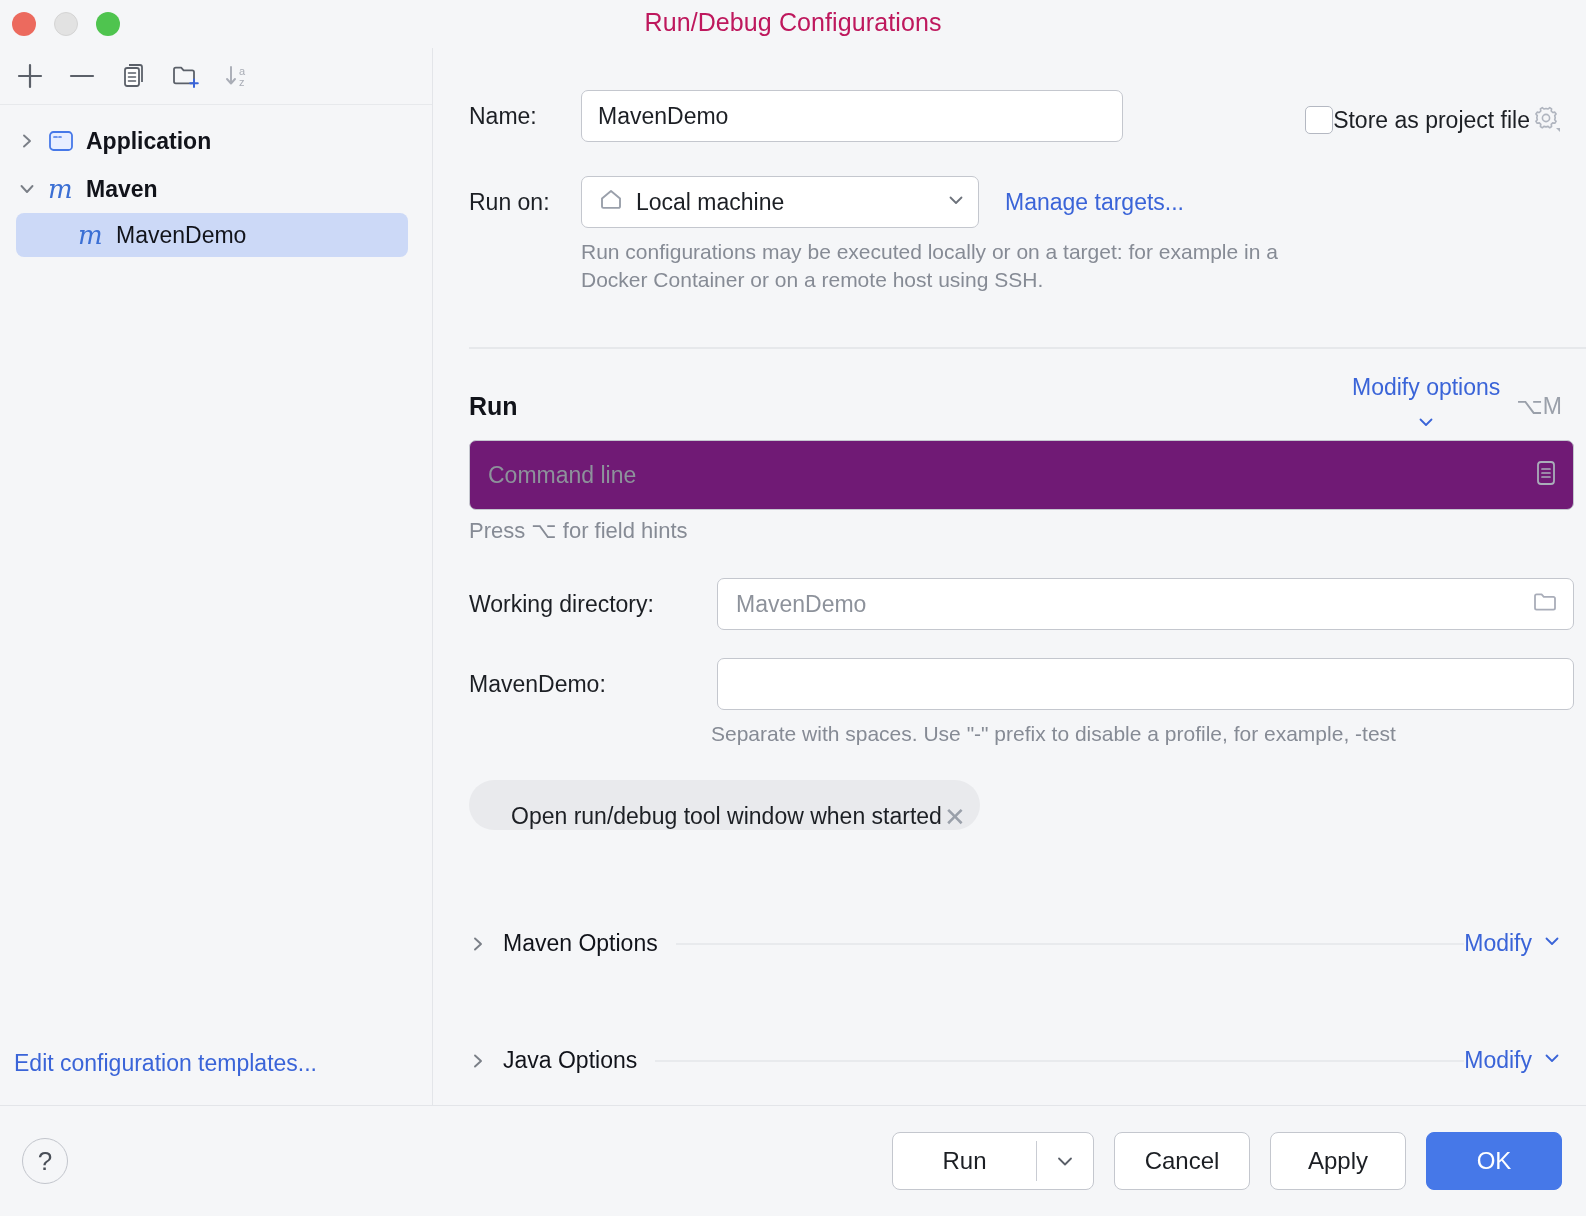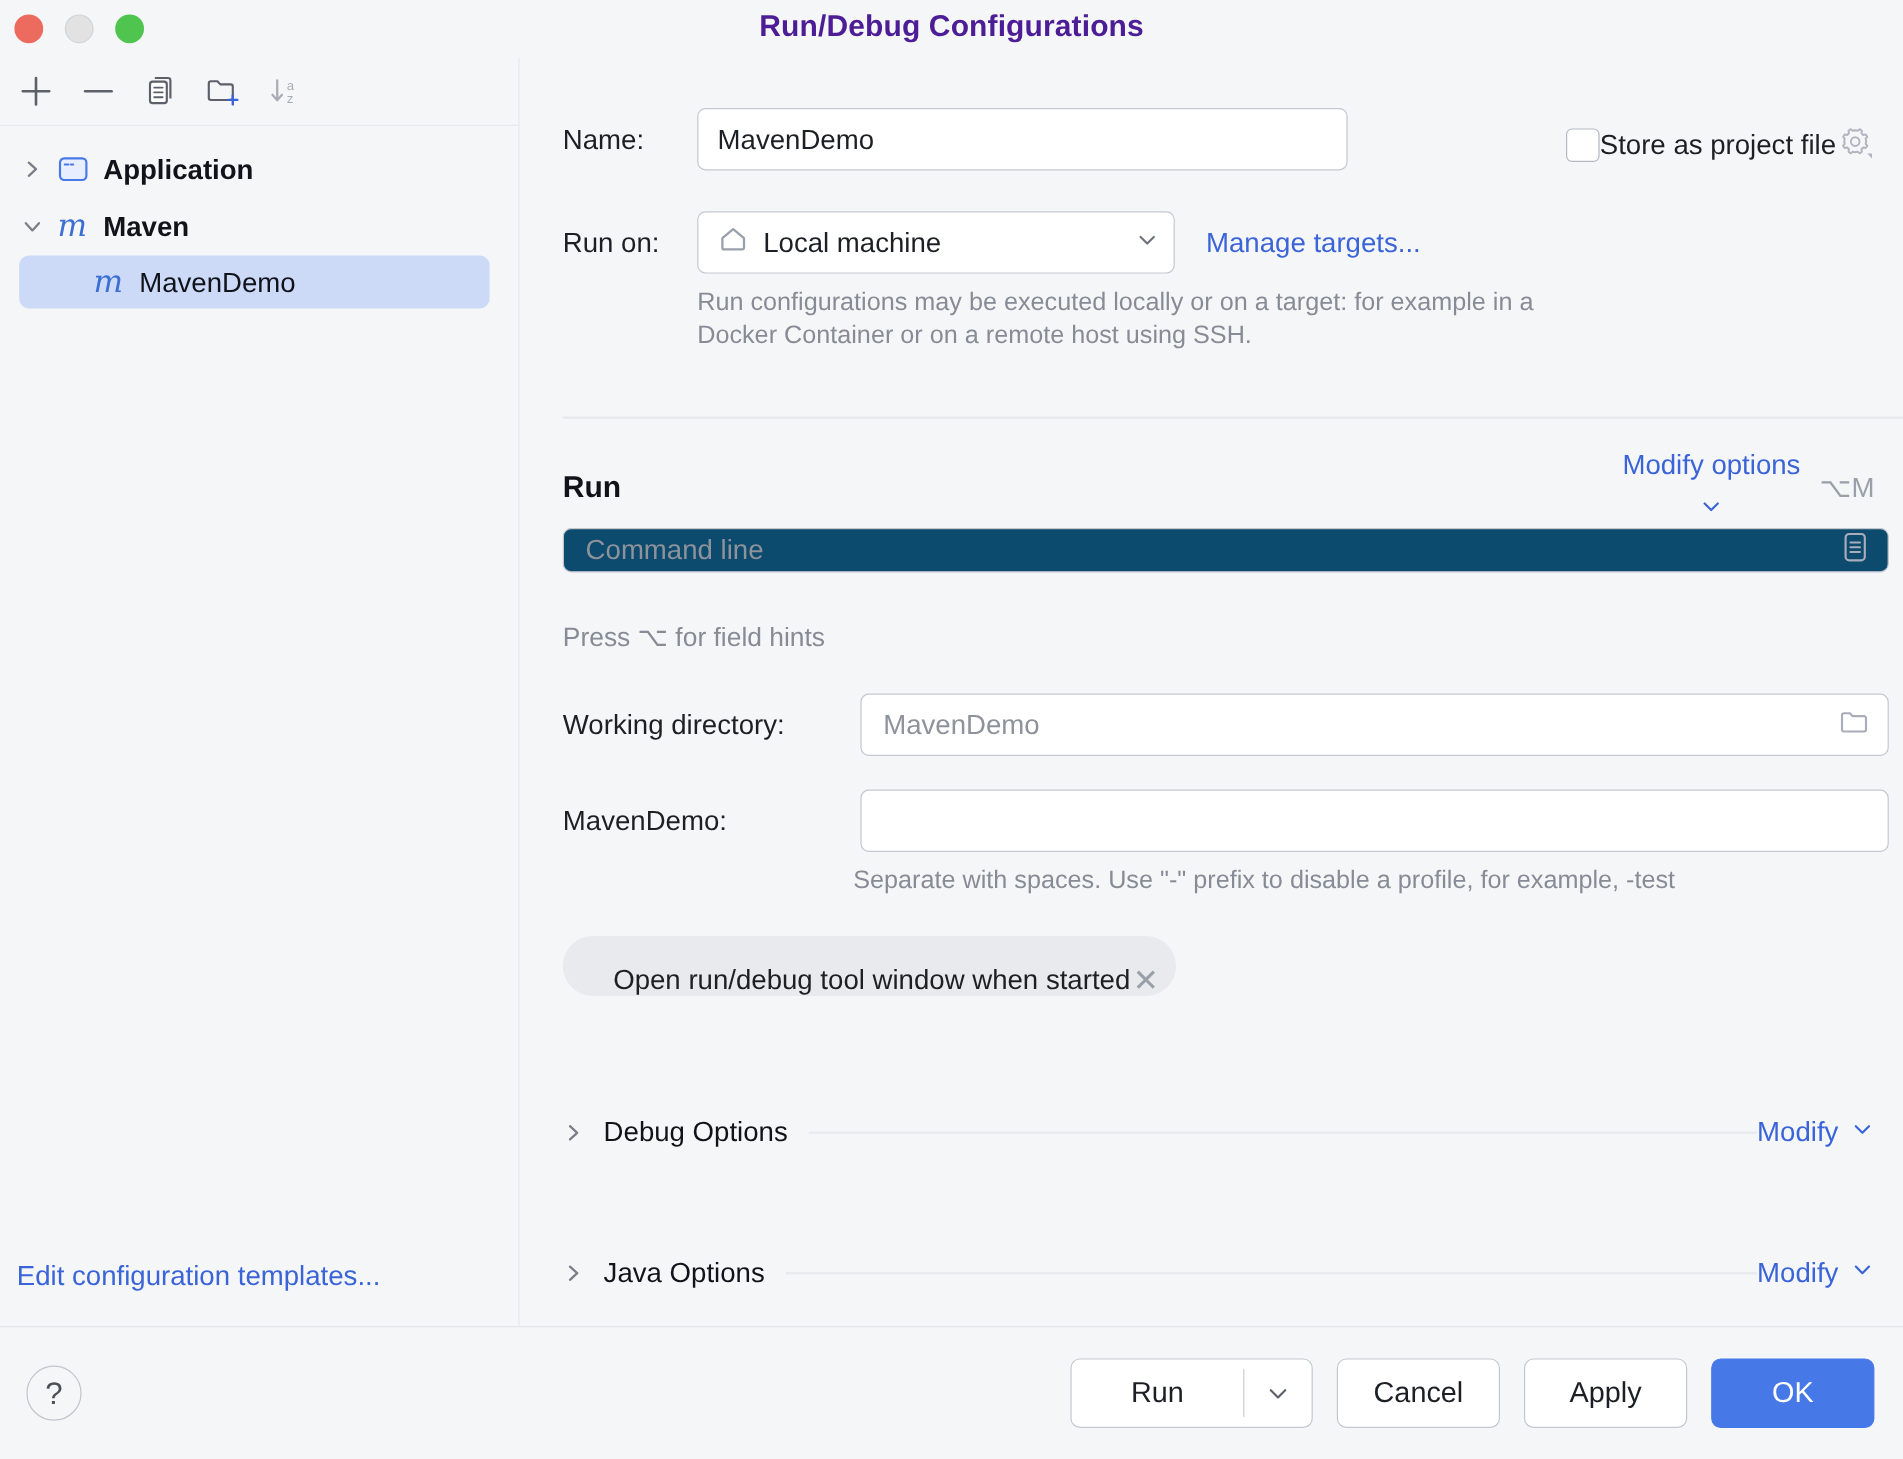--- a/index.html
+++ b/index.html
@@ -30,22 +30,22 @@
     position: absolute; left: 12px; top: 12px;
     display: flex; gap: 18px; align-items: center;
   }
   .light { width: 24px; height: 24px; border-radius: 50%; }
   .light.red { background: #ec6a5e; }
   .light.yellow { background: #e2e2e2; border: 1px solid #d4d4d4; box-sizing: border-box; }
   .light.green { background: #4fc44f; }
   .window-title {
     position: absolute; left: 0; right: 0; top: 8px;
     text-align: center;
-    font-size: 25px; font-weight: 700;
-    color: #4c1d95;
+    font-size: 25px; font-weight: 400;
+    color: #be185d;
     letter-spacing: 0.1px;
   }
 
   
   .body-split { flex: 1 1 auto; display: flex; min-height: 0; position: relative; }
   .sidebar {
     width: 432px; flex: 0 0 432px;
     background: #f5f6f8;
     border-right: 1px solid #e3e5e9;
     display: flex; flex-direction: column;
@@ -191,22 +191,22 @@
     display: flex; align-items: center; justify-content: space-between;
   }
   .run-title { font-size: 25px; font-weight: 700; color: #11131a; }
   .run-head-right { display: flex; align-items: center; gap: 16px; }
   .modify-options { font-size: 23px; color: #3a64d8; display: flex; align-items: center; gap: 10px; flex-direction: column; }
   .shortcut { font-size: 23px; color: #9aa0aa; }
 
   
   .cmdline {
     position: absolute; left: 36px; right: 12px; top: 392px;
-    height: 37px;
-    background: #0c4a6e;
+    height: 70px;
+    background: #701a75;
     border: 1px solid #c4c7ce;
     border-radius: 7px;
     box-sizing: border-box;
     display: flex; align-items: center;
     padding: 0 14px 0 18px;
   }
   .cmdline .ph { flex: 1 1 auto; font-size: 23px; color: #8d929b; }
   .press-hint {
     position: absolute; left: 36px; top: 470px;
     font-size: 22px; color: #868b95;
@@ -497,21 +497,21 @@
           <span>Open run/debug tool window when started</span>
           <span class="chip-x">✕</span>
         </div>
 
         <div class="section" id="sec-maven">
           <span class="sec-twisty">
             <svg width="18" height="18" viewBox="0 0 18 18">
                 <path d="M6 3.5 L12 9 L6 14.5" fill="none" stroke="#7a7f87" stroke-width="1.9" stroke-linecap="round" stroke-linejoin="round"></path>
               </svg>
           </span>
-          <span class="sec-label">Debug Options</span>
+          <span class="sec-label">Maven Options</span>
           <span class="sec-rule"></span>
           <span class="sec-modify">
             <span>Modify</span>
             <span>
               <svg width="20" height="20" viewBox="0 0 20 20">
                   <path d="M4.5 7.5 L10 13 L15.5 7.5" fill="none" stroke="#3a64d8" stroke-width="1.8" stroke-linecap="round" stroke-linejoin="round"></path>
                 </svg>
             </span>
           </span>
         </div>

